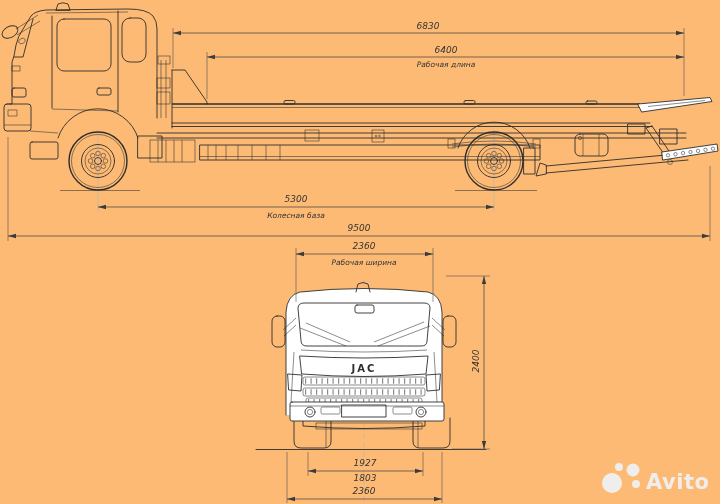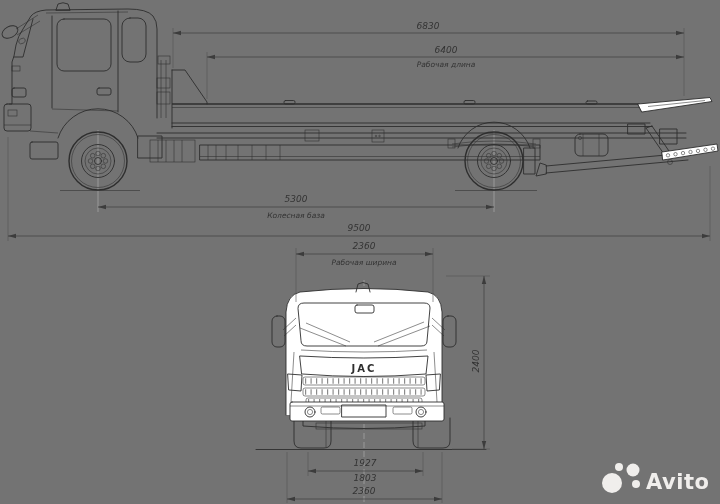--- a/index.html
+++ b/index.html
@@ -1,16 +1,16 @@
 <!DOCTYPE html>
 <html><head>
 <meta charset="utf-8">
 <style>
   html,body{margin:0;padding:0;background:#fff;}
-  .canvas{position:relative;width:720px;height:504px;background:#737373;overflow:hidden;
+  .canvas{position:relative;width:720px;height:504px;background:#fdba74;overflow:hidden;
           font-family:"DejaVu Sans",sans-serif;}
   svg{display:block}
   
   .ln   {stroke:#2e2e2e;stroke-width:.9;fill:none;stroke-linejoin:round;stroke-linecap:round}
   .lnb  {stroke:#2e2e2e;stroke-width:1.4;fill:none;stroke-linejoin:round}
   .lnt  {stroke:#2e2e2e;stroke-width:.55;fill:none}
   .fillw{fill:#ffffff}
   .dim  {stroke:#3c3c3c;stroke-width:.7;fill:none}
   .ext  {stroke:#555;stroke-width:.6;fill:none}
   .cons {stroke:#b5b5b5;stroke-width:.6;fill:none}

